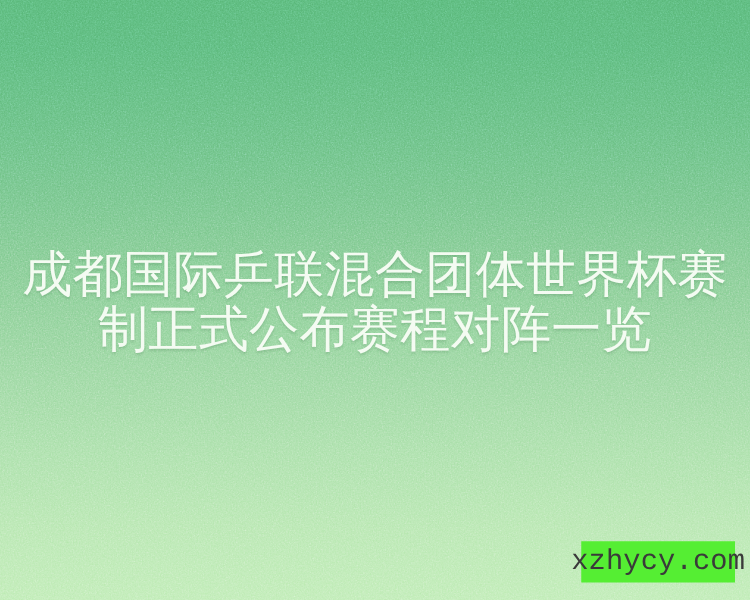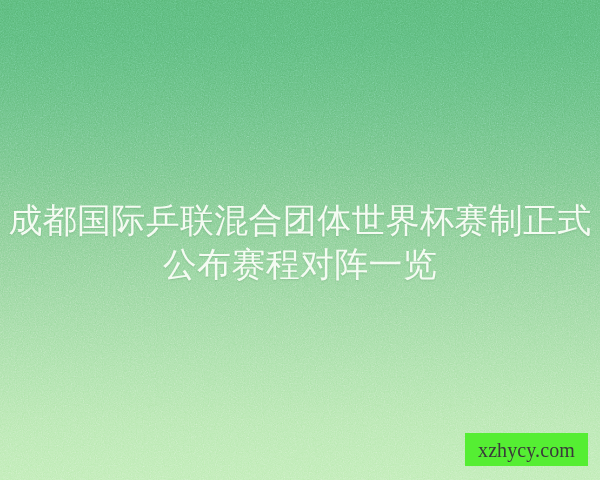--- a/index.html
+++ b/index.html
@@ -74,21 +74,21 @@
   
   .headline {
     position: absolute;
     left: 0;
     right: 0;
     top: 198px;
     padding: 0 8px;
     box-sizing: border-box;
     text-align: center;
     color: #f4fbf2;
-    font-size: 34px;
+    font-size: 40px;
     line-height: 44px;
     font-weight: 400;
     letter-spacing: 0.3px;
     text-shadow: 0 1px 2px rgba(40, 90, 50, 0.18);
     white-space: normal;
     word-break: break-all;
   }
 
   
   .watermark {
@@ -98,25 +98,25 @@
     width: 123px;
     height: 33px;
     background: #55ee33;
     display: flex;
     align-items: center;
     justify-content: center;
   }
 
   .watermark-label {
     color: #3a3a3a;
-    font-size: 20px;
+    font-size: 23px;
     line-height: 1;
     font-weight: 400;
     letter-spacing: 0.1px;
-    font-family: Liberation Serif, serif;
+    font-family: Liberation Mono, monospace;
   }
 </style>
 </head>
 <body>
 
 <div class="cover">
 
   <div class="bg-gradient"></div>
 
   <div class="bg-noise">

